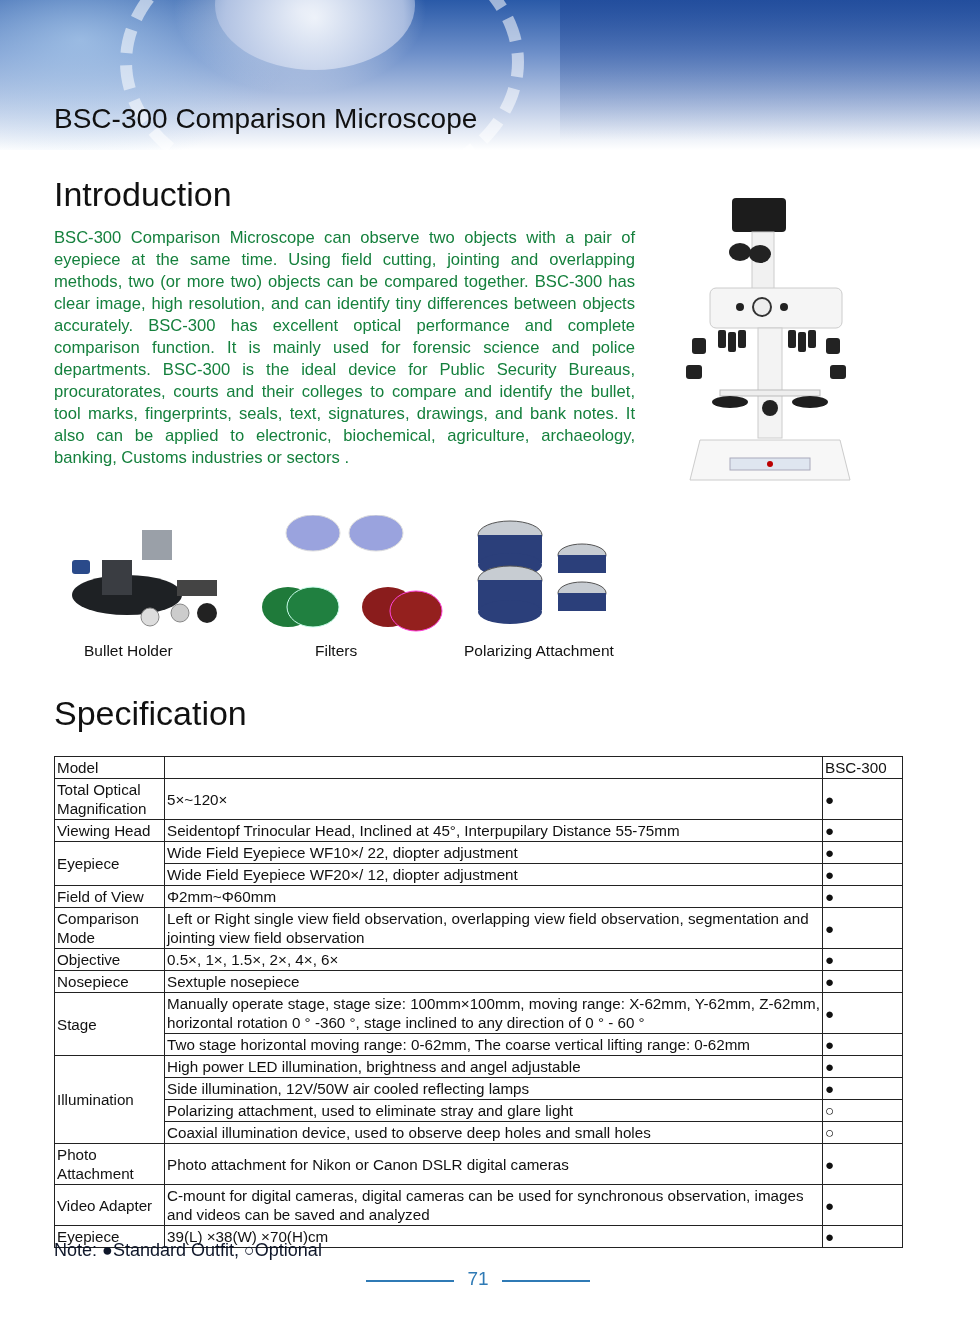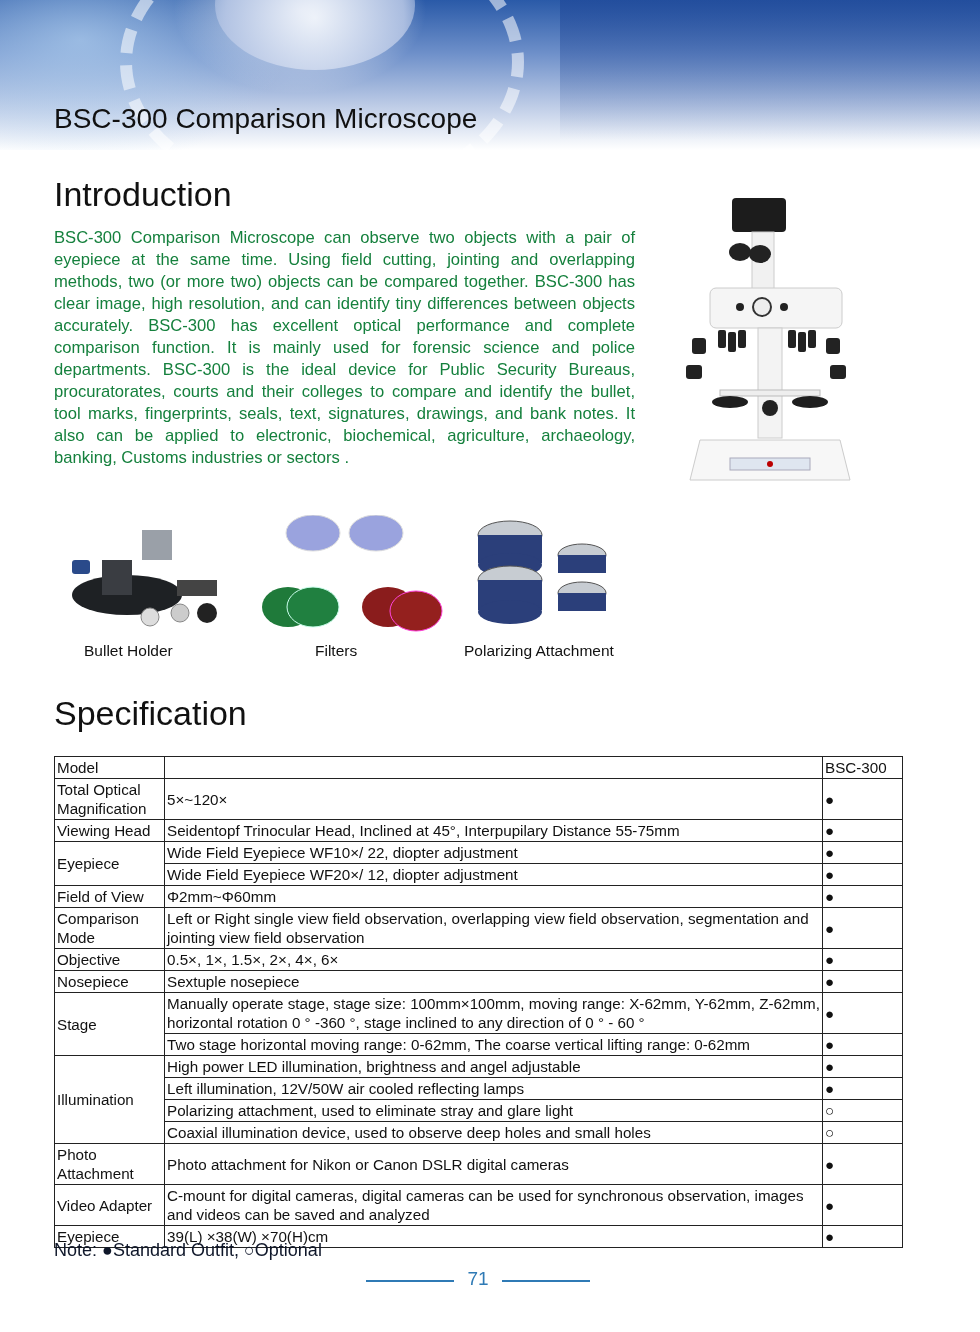--- a/index.html
+++ b/index.html
@@ -164,21 +164,21 @@
       <tr>
         <td class="c2">Two stage horizontal moving range: 0-62mm, The coarse vertical lifting range: 0-62mm</td>
         <td class="c3">●</td>
       </tr>
       <tr>
         <td class="c1" rowspan="4">Illumination</td>
         <td class="c2">High power LED illumination, brightness and angel adjustable</td>
         <td class="c3">●</td>
       </tr>
       <tr>
-        <td class="c2">Left illumination, 12V/50W air cooled reflecting lamps</td>
+        <td class="c2">Side illumination, 12V/50W air cooled reflecting lamps</td>
         <td class="c3">●</td>
       </tr>
       <tr>
         <td class="c2">Polarizing attachment, used to eliminate stray and glare light</td>
         <td class="c3">○</td>
       </tr>
       <tr>
         <td class="c2">Coaxial illumination device, used to observe deep holes and small holes</td>
         <td class="c3">○</td>
       </tr>

